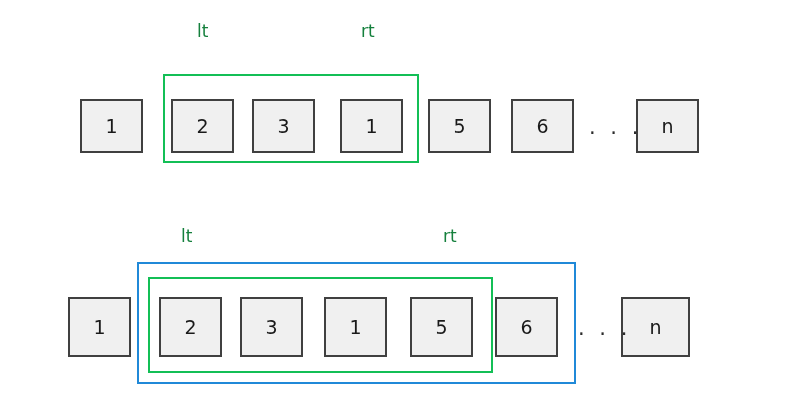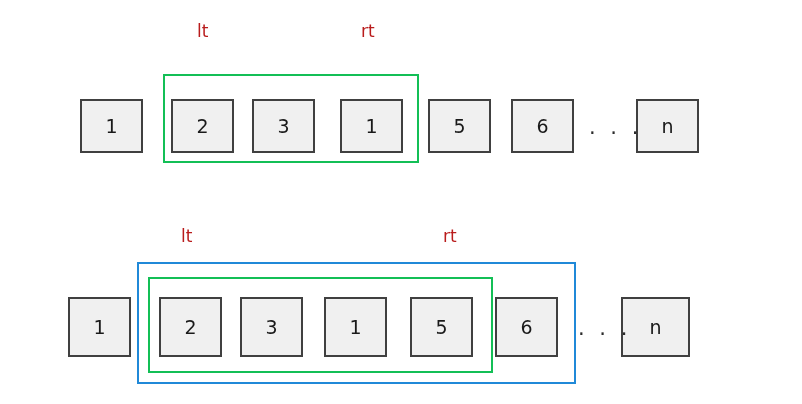--- a/index.html
+++ b/index.html
@@ -49,21 +49,21 @@
   }
   .window-blue {
     border: 2.5px solid #2089d8;
   }
 
   
   .ptr-label {
     position: absolute;
     font-size: 17px;
     line-height: 1;
-    color: #b91c1c;
+    color: #15803d;
     white-space: nowrap;
   }
 
   
   .ellipsis {
     position: absolute;
     font-size: 21px;
     line-height: 1;
     letter-spacing: 4px;
     color: #2b2b2b;

